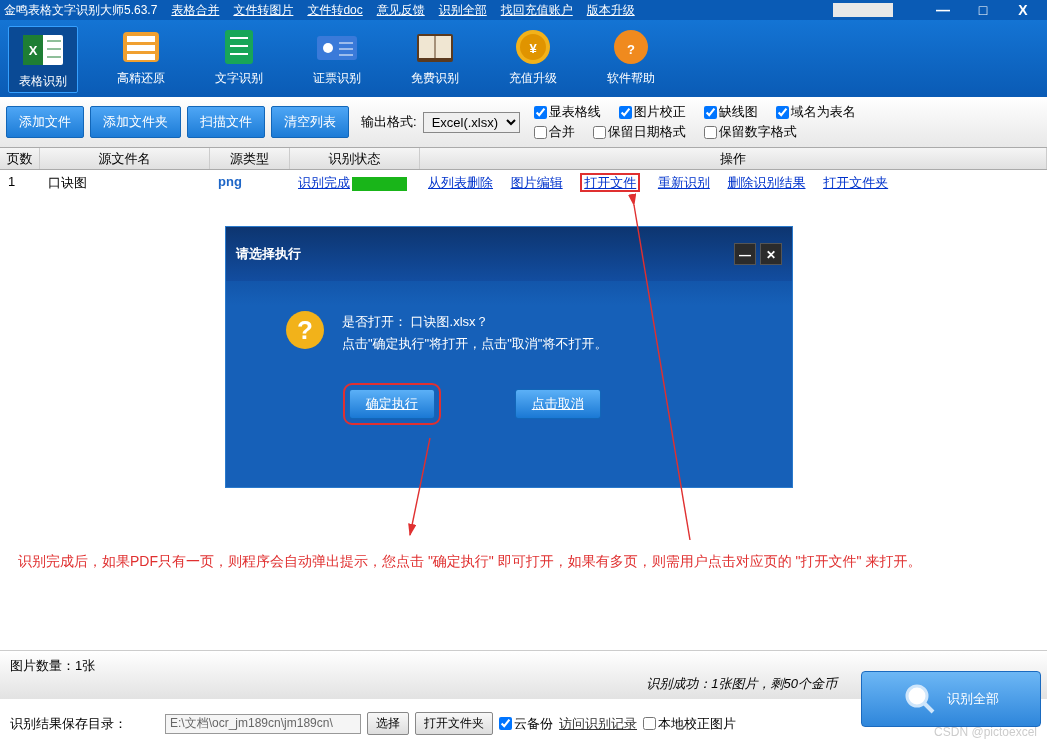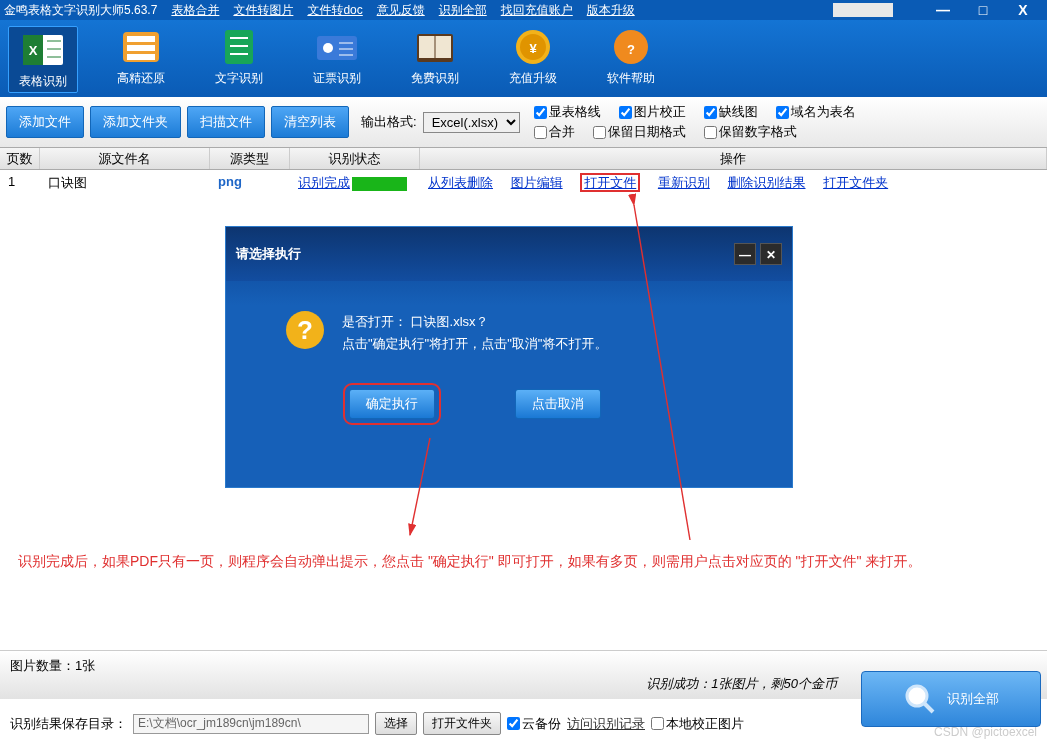--- a/index.html
+++ b/index.html
@@ -44,36 +44,36 @@
 
 
 .dialog { position: absolute; left: 225px; top: 226px; width: 568px; height: 262px; background: linear-gradient(#0b3f8c,#1660b8 30%,#1660b8); border: 1px solid #2a7acc; }
 .dlg-title { height: 54px; background: linear-gradient(#0d3570,#124da0); display: flex; align-items: center; padding: 0 10px; color: #fff; font-weight: bold; font-size: 15px; }
 .dlg-title .spacer { flex: 1; }
 .dlg-ctl { width: 22px; height: 22px; background: #2b2b2b; color: #fff; text-align: center; line-height: 22px; margin-left: 4px; cursor: pointer; border: 1px solid #555; font-size: 12px; }
 .dlg-body { padding: 30px 30px 20px 60px; display: flex; color: #fff; }
 .qmark { width: 38px; height: 38px; border-radius: 50%; background: #f2b21a; color: #fff; font-size: 26px; font-weight: bold; display: flex; align-items: center; justify-content: center; margin-right: 18px; flex-shrink: 0; }
 .dlg-text p { line-height: 22px; }
 .dlg-btns { display: flex; justify-content: center; gap: 80px; margin-top: 34px; }
-.dlg-btn { background: linear-gradient(#5bb0f7,#1a78d4); color: #fff; border: 1px solid #1266b8; padding: 5px 16px; border-radius: 3px; cursor: pointer; font-size: 13px; }
+.dlg-btn { background: linear-gradient(#5bb0f7,#1a78d4); color: #fff; border: 1px solid #1266b8; padding: 5px 16px; border-radius: 3px; cursor: pointer; font-size: 13px; text-decoration: underline; }
 .dlg-btn.boxd { outline: 2px solid #e03030; outline-offset: 4px; }
 
 
 .arrow-svg { position: absolute; pointer-events: none; }
 
 
 .annot { position: absolute; left: 18px; top: 548px; width: 1010px; color: #e03030; font-size: 14px; line-height: 26px; }
 
 
 .bot1 { position: absolute; left: 0; right: 0; top: 650px; background: linear-gradient(#fff,#e2e2e2); padding: 6px 10px; border-top: 1px solid #ccc; display: flex; flex-direction: column; }
 .bot1 .status-r { margin-left: auto; margin-right: 200px; font-style: italic; }
 .recog-all { position: absolute; right: 6px; top: 671px; width: 180px; height: 56px; background: linear-gradient(#6db7f5,#2e86db); border: 1px solid #1a6abf; border-radius: 4px; display: flex; align-items: center; justify-content: center; gap: 10px; color: #fff; font-size: 22px; cursor: pointer; }
 .mag { width: 34px; height: 34px; display: flex; align-items: center; justify-content: center; }
 .bot2 { position: absolute; left: 0; right: 190px; top: 706px; padding: 6px 10px; display: flex; align-items: center; gap: 6px; }
-.path-in { width: 236px; border: 1px solid #999; padding: 2px 4px; font-size: 12px; background: #f5f5f5; color: #666; }
+.path-in { width: 196px; border: 1px solid #999; padding: 2px 4px; font-size: 12px; background: #f5f5f5; color: #666; margin-left: 32px; }
 .smbtn { border: 1px solid #888; background: linear-gradient(#f8f8f8,#ddd); padding: 2px 8px; cursor: pointer; font-size: 12px; border-radius: 2px; }
 .small-link { font-size: 13px; text-decoration: underline; color: #333; cursor: pointer; }
 .watermark { position: absolute; right: 10px; bottom: 4px; color: #ccc; font-size: 12px; }
 </style>
 </head>
 <body>
 
 <div class="titlebar">
   <span class="title">金鸣表格文字识别大师5.63.7</span>
   <span class="menu-link">表格合并</span>

